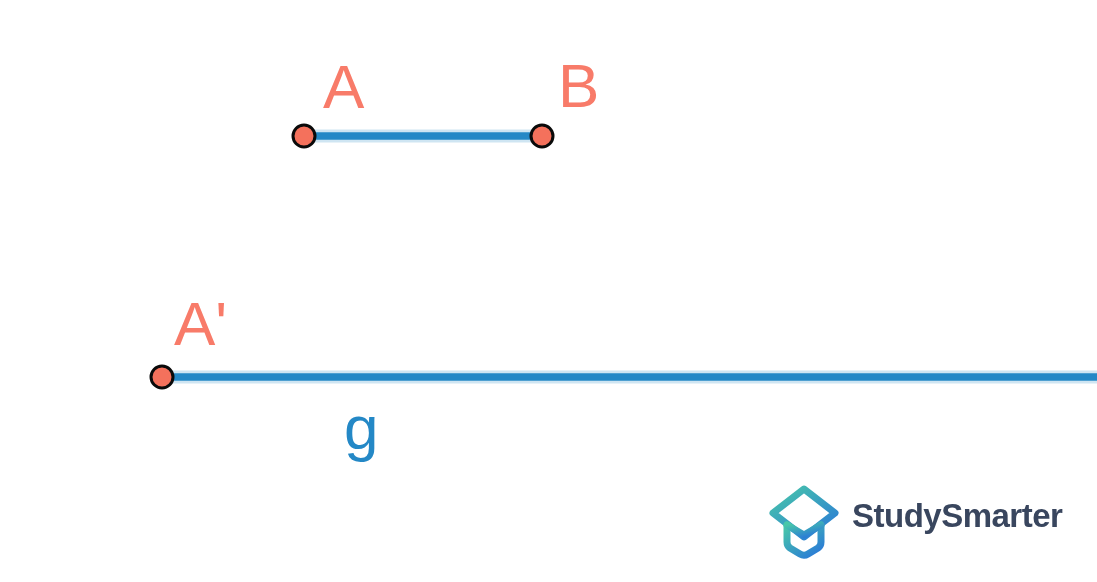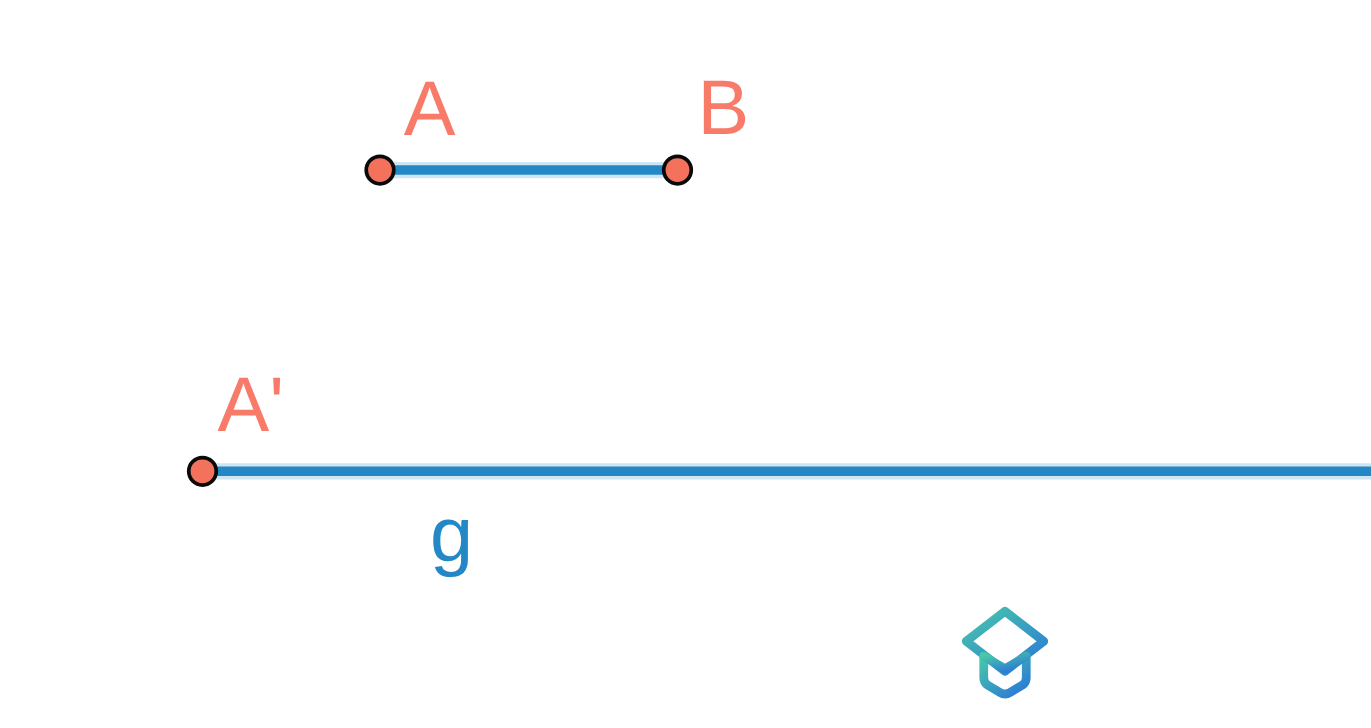--- a/index.html
+++ b/index.html
@@ -74,15 +74,16 @@
         </linearGradient>
       </defs>
       <g fill="none" stroke="url(#ssgrad)" stroke-width="7" stroke-linejoin="round" stroke-linecap="round">
         <path d="M38 5 L69 29 L38 53 L7 29 Z"></path>
         <path d="M38 10 L38 30"></path>
         <path d="M21 41 L21 58 Q21 62 24 64 L34 70 Q38 72.5 42 70 L52 64 Q55 62 55 58 L55 41"></path>
         <path d="M21 41 L38 51 L55 41"></path>
         <path d="M38 51 L38 71"></path>
       </g>
     </svg>
+    <span class="logo-text" style="color: rgb(57, 70, 94);">StudySmarter</span>
   </div>
 
 </div>
 
 </body></html>

